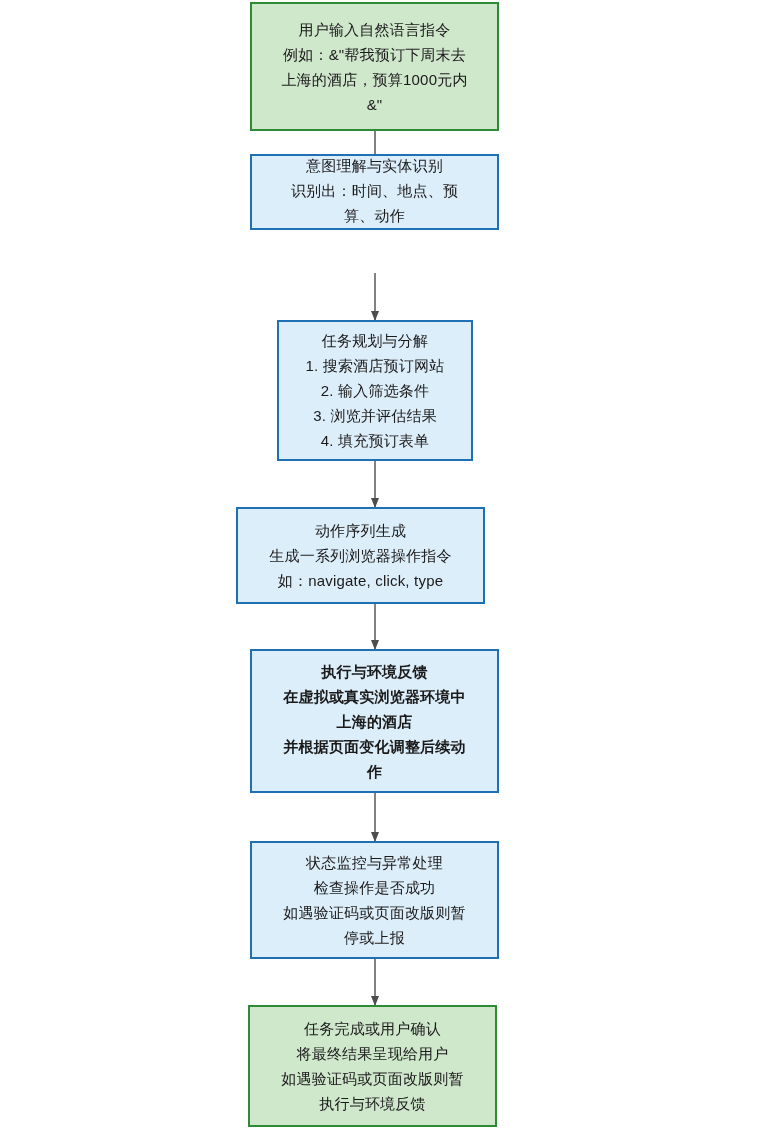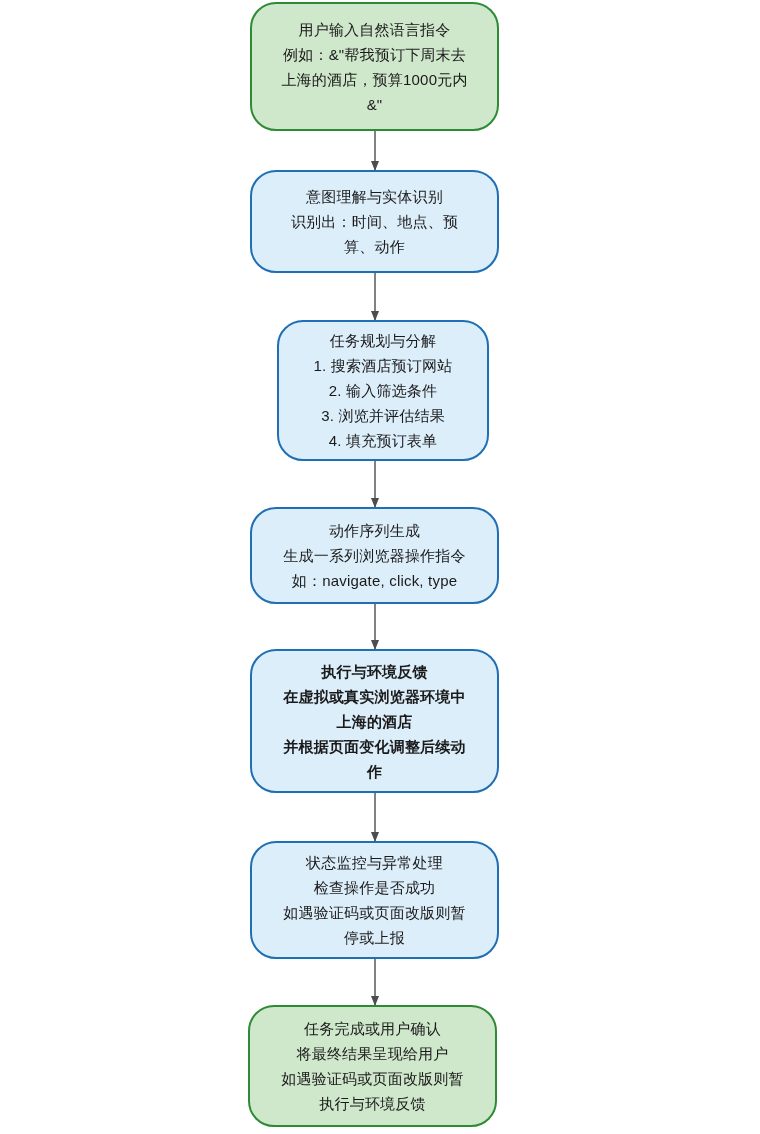--- a/index.html
+++ b/index.html
@@ -24,21 +24,20 @@
     box-sizing: border-box;
     display: flex;
     flex-direction: column;
     align-items: center;
     justify-content: center;
     text-align: center;
     color: #1a1a1a;
     font-size: 15px;
     line-height: 25px;
     letter-spacing: 0.2px;
-    border-radius: 26px;
   }
   .node.green {
     background: #cfe7cb;
     border: 2px solid #2e8b35;
   }
   .node.blue {
     background: #ddeefb;
     border: 2px solid #1f6fb4;
   }
   .node .line {
@@ -73,35 +72,35 @@
     <line x1="375" y1="959" x2="375" y2="1005" stroke="#4d4d4d" stroke-width="1.4" marker-end="url(#arrowhead)"></line>
   </svg>
 
   <div class="node green" style="left:250px; top:2px; width:249px; height:129px;">
     <span class="line">用户输入自然语言指令</span>
     <span class="line">例如：&amp;"帮我预订下周末去</span>
     <span class="line">上海的酒店，预算1000元内</span>
     <span class="line">&amp;"</span>
   </div>
 
-  <div class="node blue" style="left:250px; top:170px; width:249px; height:103px;">
+  <div class="node blue" style="left:250px; top:154px; width:249px; height:76px;justify-content:flex-end;">
     <span class="line">意图理解与实体识别</span>
     <span class="line">识别出：时间、地点、预</span>
     <span class="line">算、动作</span>
   </div>
 
-  <div class="node blue" style="left:277px; top:320px; width:212px; height:141px;">
+  <div class="node blue" style="left:277px; top:320px; width:196px; height:141px;">
     <span class="line">任务规划与分解</span>
     <span class="line">1. 搜索酒店预订网站</span>
     <span class="line">2. 输入筛选条件</span>
     <span class="line">3. 浏览并评估结果</span>
     <span class="line">4. 填充预订表单</span>
   </div>
 
-  <div class="node blue" style="left:250px; top:507px; width:249px; height:97px;">
+  <div class="node blue" style="left:236px; top:507px; width:249px; height:97px;">
     <span class="line">动作序列生成</span>
     <span class="line">生成一系列浏览器操作指令</span>
     <span class="line">如：navigate, click, type</span>
   </div>
 
   <div class="node blue" style="left:250px; top:649px; width:249px; height:144px;font-weight:bold;">
     <span class="line">执行与环境反馈</span>
     <span class="line">在虚拟或真实浏览器环境中</span>
     <span class="line">上海的酒店</span>
     <span class="line">并根据页面变化调整后续动</span>

